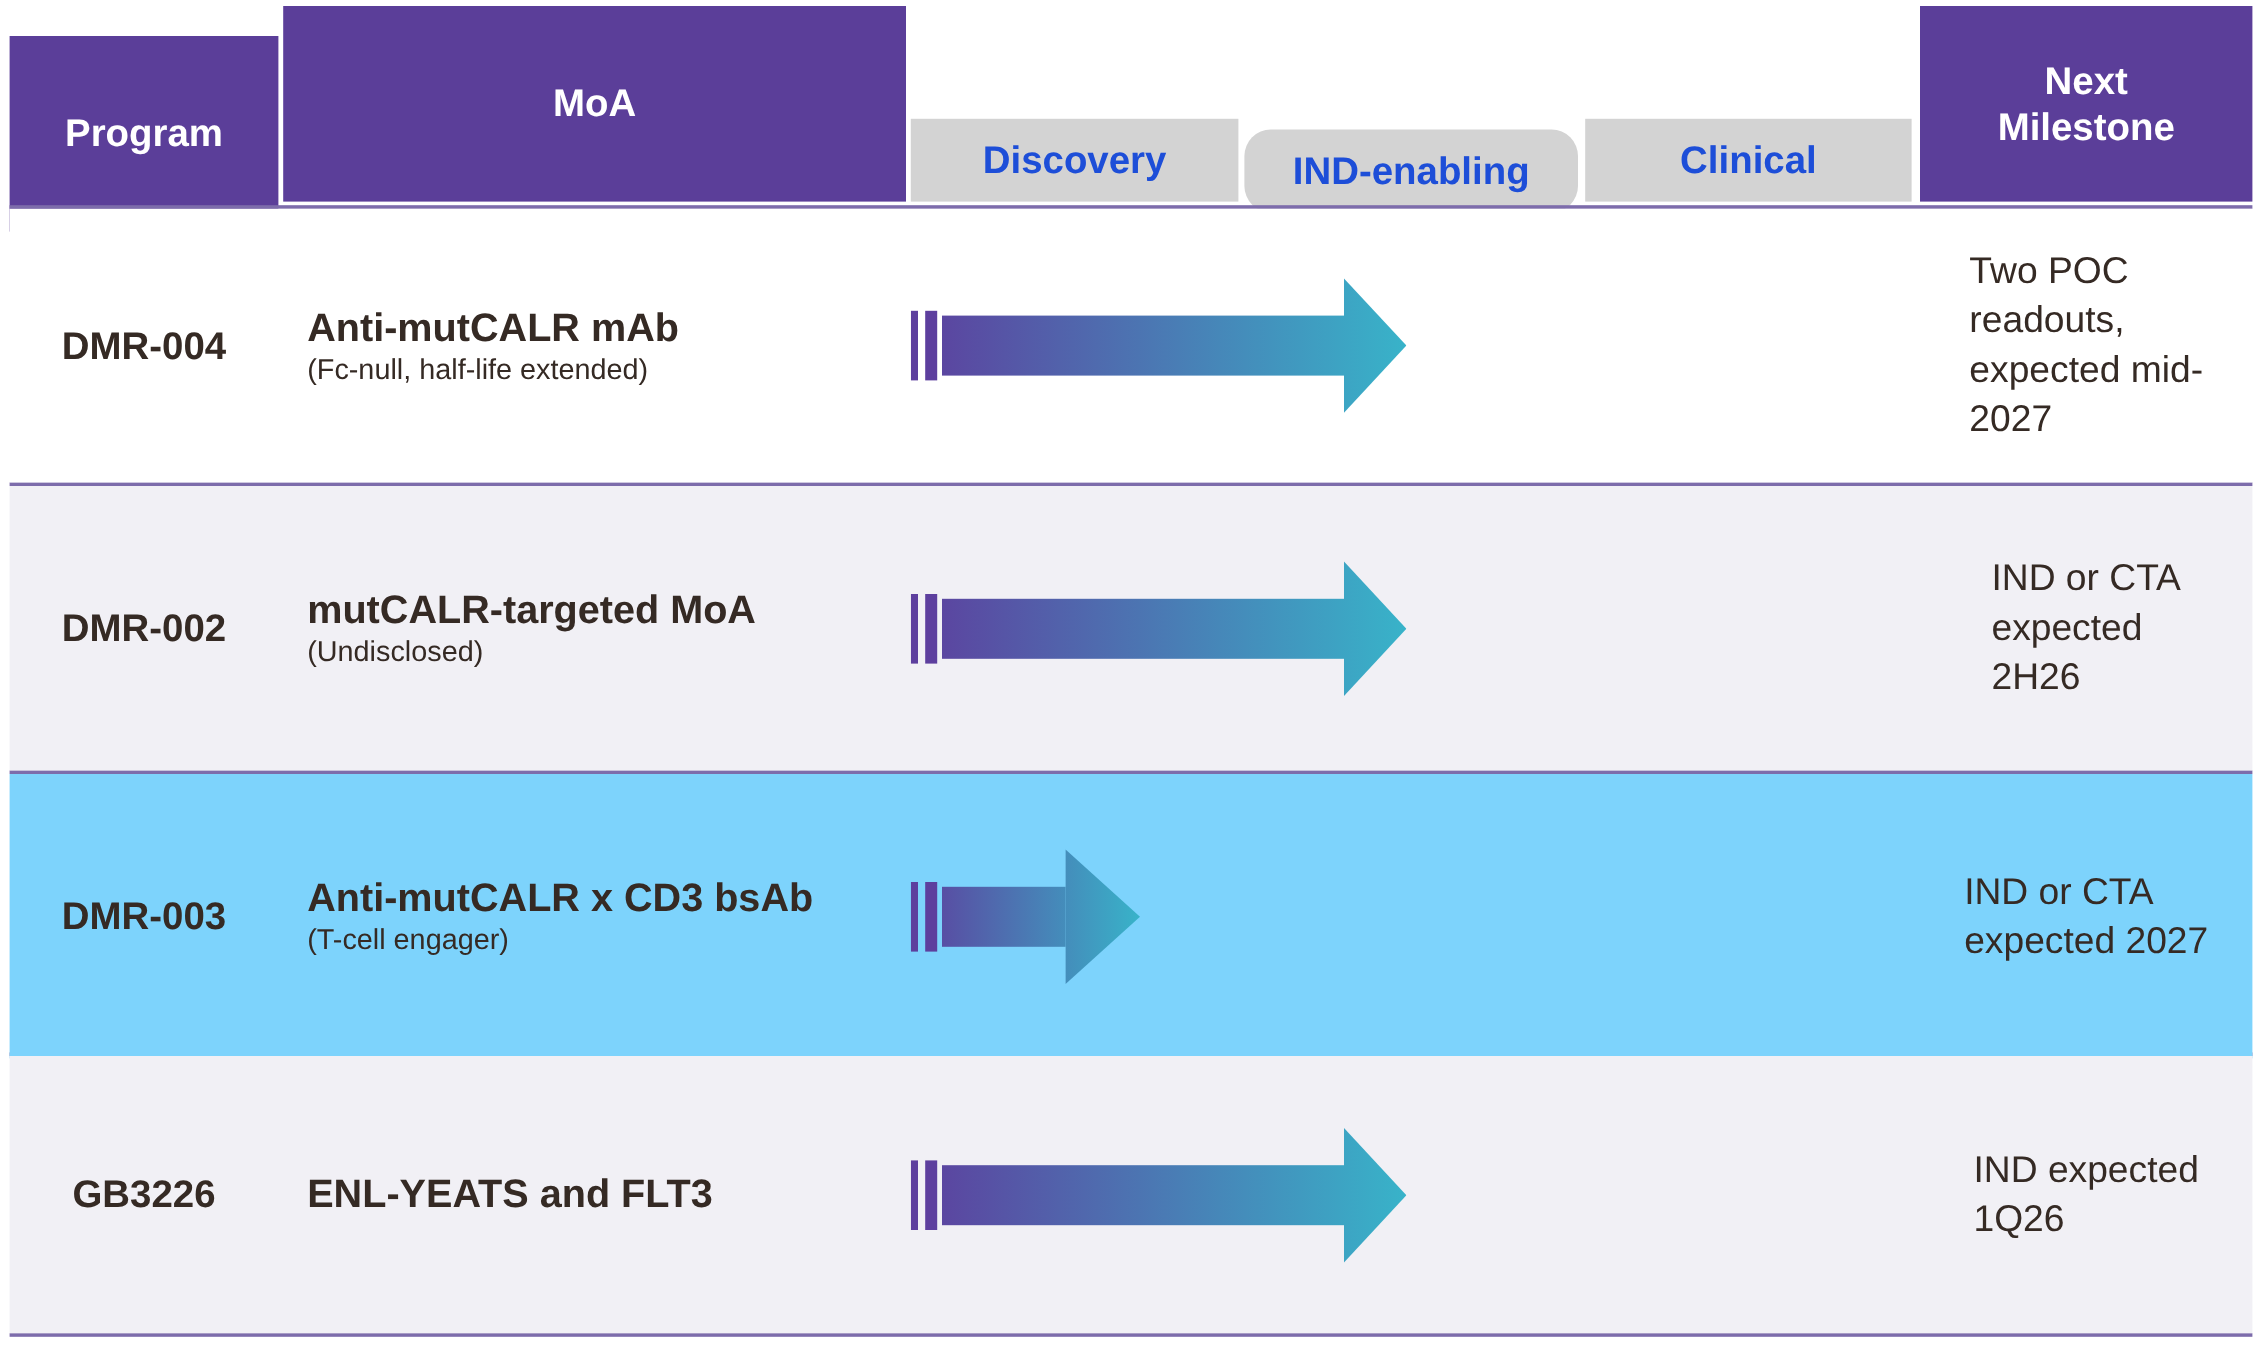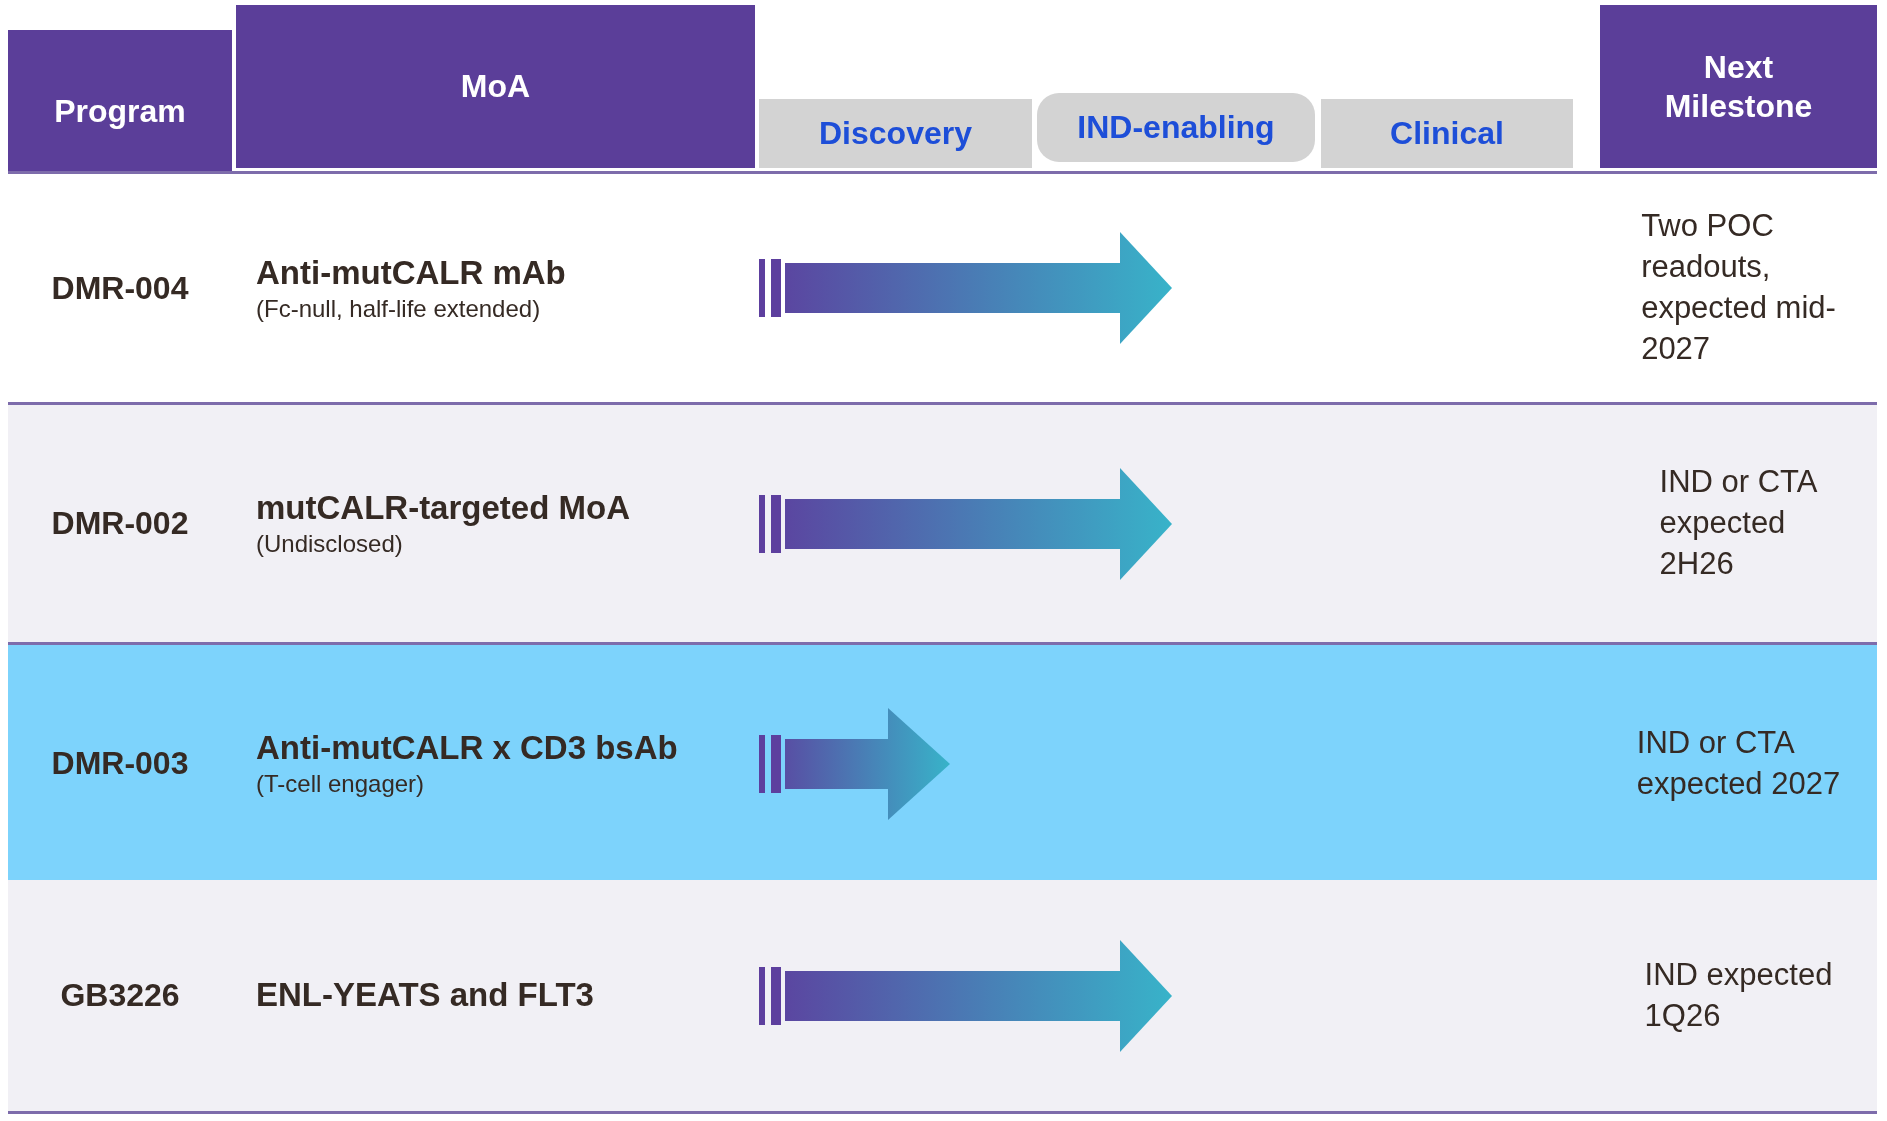--- a/index.html
+++ b/index.html
@@ -10,22 +10,22 @@
     font-family:"Liberation Sans", sans-serif;
     overflow:hidden;
   }
   .cell{position:absolute;display:flex;align-items:center;justify-content:center;box-sizing:border-box;}
   .hdr{background:var(--header-purple);color:#ffffff;font-weight:700;font-size:32px;text-align:center;line-height:1.2;}
   .subhdr{background:var(--subheader-gray);color:#1d4ed8;font-weight:700;font-size:32px;}
   .h-program{left:8px;top:5px;width:224px;height:163px;margin-top:25px;}
   .h-moa{left:236px;top:5px;width:519px;height:163px;}
   .h-stage{left:759px;top:5px;width:834px;height:88px;}
   .h-sub-discovery{left:759px;top:99px;width:273px;height:69px;}
-  .h-sub-ind{left:1037px;top:93px;width:278px;height:69px;border-radius:22px;}
-  .h-sub-clinical{left:1321px;top:99px;width:252px;height:69px;}
+  .h-sub-ind{left:1037px;top:108px;width:278px;height:69px;border-radius:22px;}
+  .h-sub-clinical{left:1321px;top:99px;width:272px;height:69px;}
   .h-milestone{left:1600px;top:5px;width:277px;height:163px;white-space:pre-line;}
   .row{position:absolute;left:8px;width:1869px;}
   .row.alt{background:var(--row-alt-bg);}
   .row1{top:174px;height:228px;background:#ffffff;}
   .row2{top:405px;height:237px;}
   .row3{top:645px;height:237px;background:#7dd3fc;}
   .row4{top:880px;height:231px;}
   .c-program{left:0;top:0;width:224px;height:100%;font-weight:700;font-size:32px;color:var(--text-dark);}
   .c-moa{position:absolute;left:248px;top:0;width:500px;height:100%;display:flex;flex-direction:column;justify-content:center;color:var(--text-dark);}
   .moa-title{font-weight:700;font-size:33px;line-height:1.28;}

